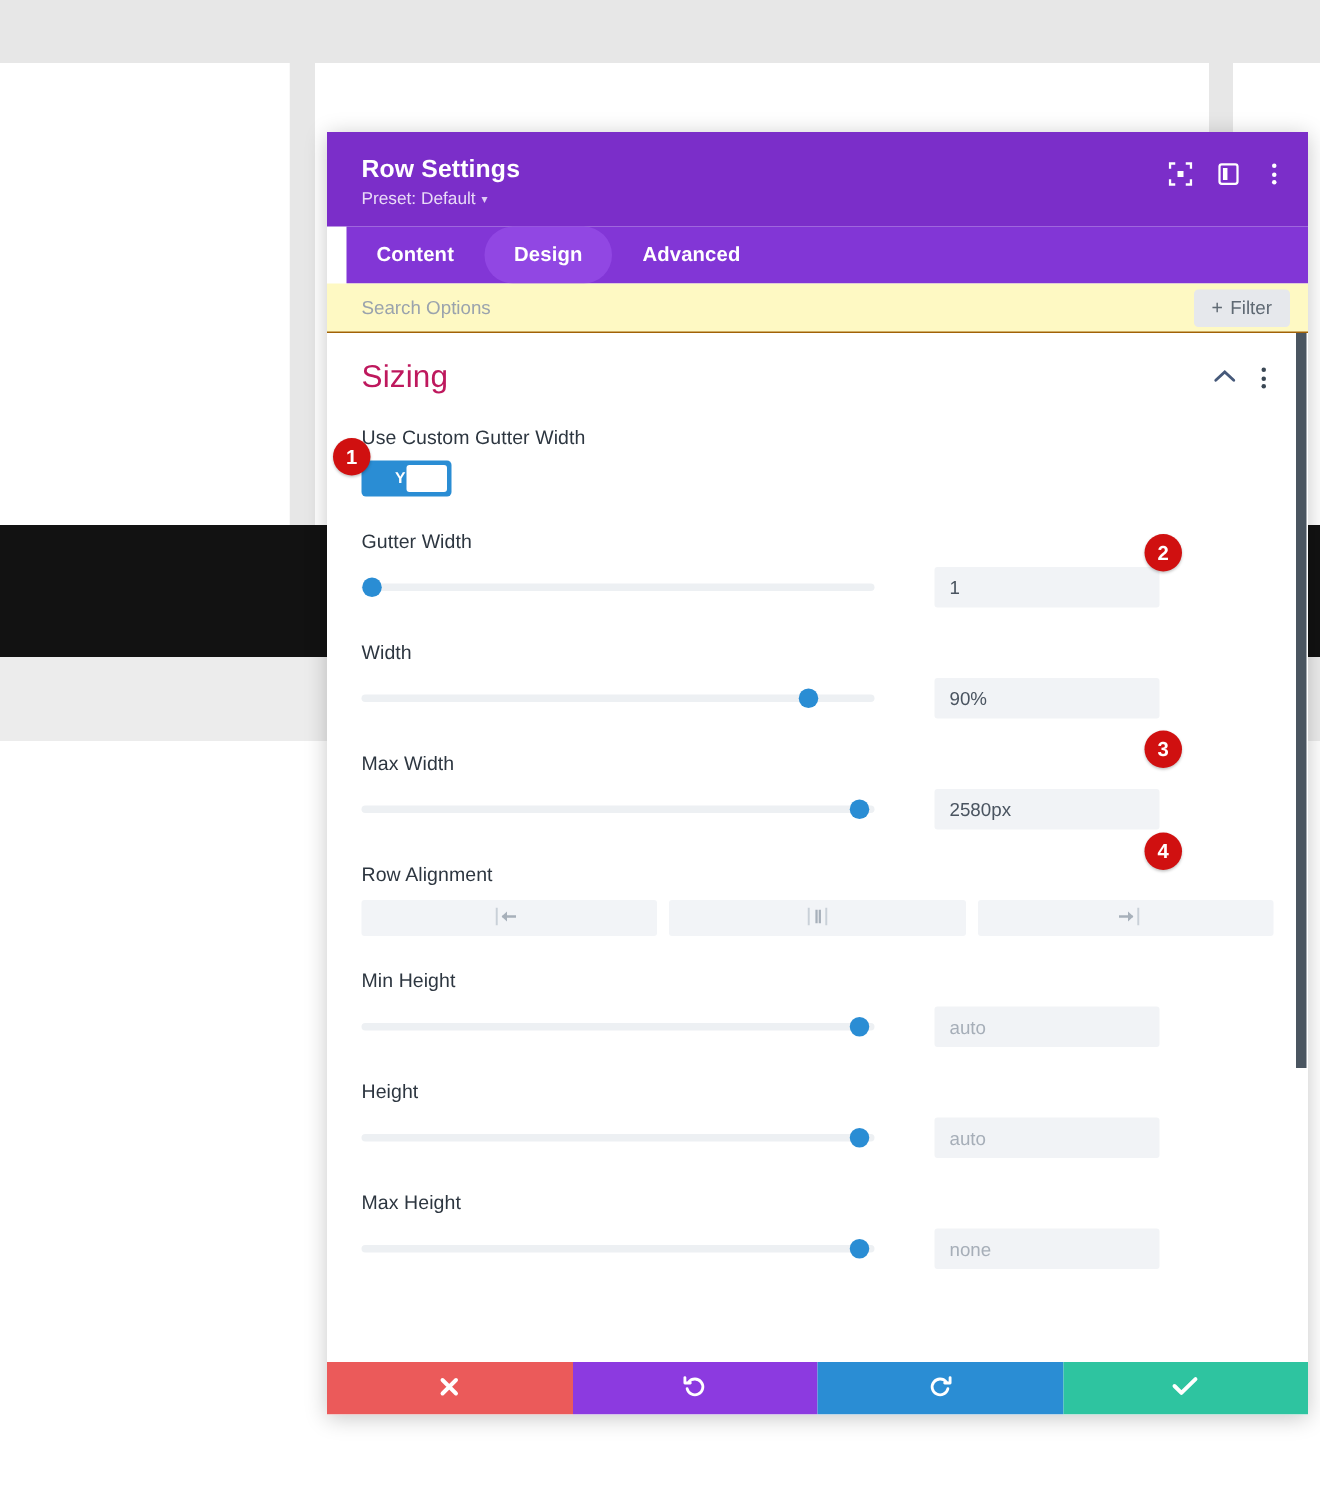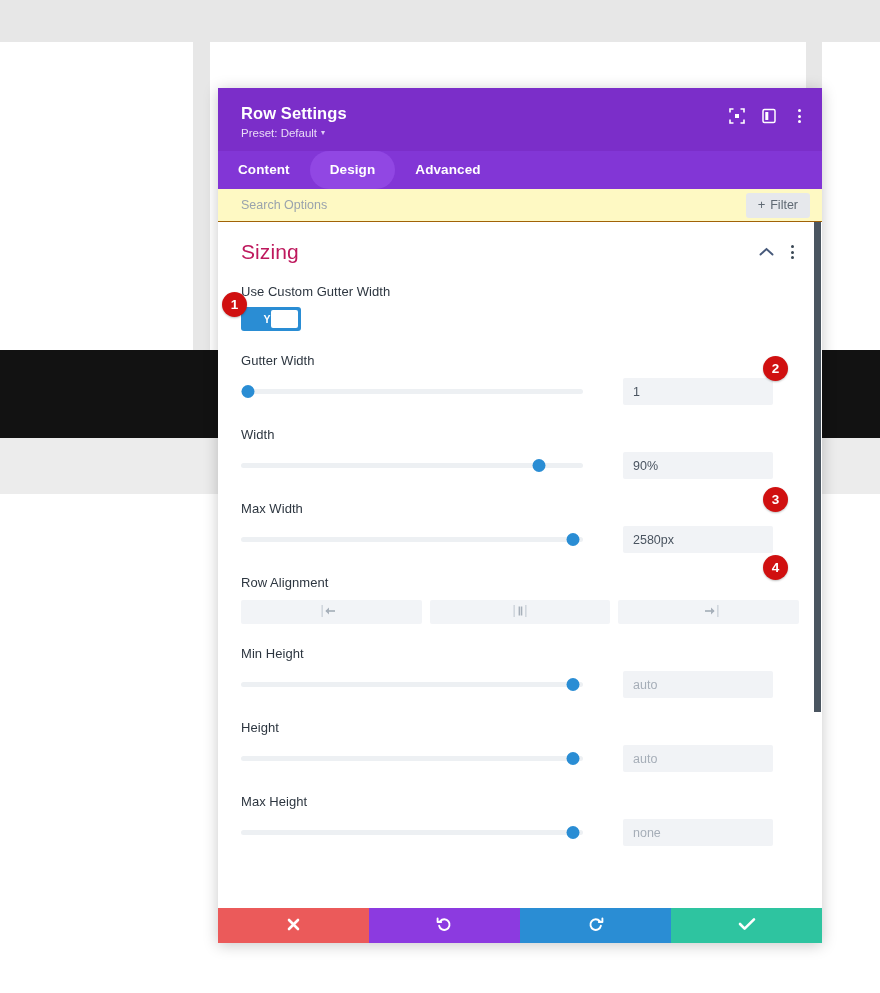--- a/index.html
+++ b/index.html
@@ -20,21 +20,21 @@
   .bg-card-mid   { position:absolute; top:42px; left:210px; width:596px; height:308px; background:#ffffff; }
   .bg-card-right { position:absolute; top:42px; left:822px; width:58px;  height:308px; background:#ffffff; }
   .bg-black      { top: 350px; height: 88px; background: #121212; }
   .bg-gray-2     { top: 438px; height: 56px; background: #ececec; }
   .bg-white-2    { top: 494px; height: 499px; background: #ffffff; }
 
   
   .modal {
     position: absolute;
     left: 218px; top: 88px;
-    width: 604px; height: 855px;
+    width: 654px; height: 855px;
     background: #ffffff;
     box-shadow: 0 2px 14px rgba(0,0,0,0.22);
     display: flex; flex-direction: column;
     overflow: hidden;
   }
 
   .modal-header {
     background: #7b2ec9;
     padding: 15px 16px 11px 23px;
     display: flex; align-items: flex-start; justify-content: space-between;
@@ -50,21 +50,21 @@
     display:flex; align-items:center; gap:4px;
   }
   .caret-tiny { font-size: 8px; color:#e0cdf5; line-height: 14px; }
   .mh-icons { display: flex; align-items: center; gap: 16px; padding-top: 5px; }
   .hdr-icon { width: 16px; height: 16px; display: block; cursor: pointer; }
   .hdr-icon svg { display: block; }
   .dots-v { display:flex; flex-direction:column; gap:2.5px; align-items:center; cursor:pointer; padding: 1px 5px; }
   .dots-v i { width: 3px; height: 3px; background: #fff; border-radius: 50%; display:block; }
 
   
-  .tabs { background: #8236d6; display: flex; flex: none; }
+  .tabs { background: #8236d6; display: flex; flex: none; margin-left: 13px; }
   .tab {
     padding: 11px 20px 12px;
     color: #ffffff; font-size: 13.5px; font-weight: bold;
     cursor: pointer; letter-spacing: 0.1px;
   }
   .tab.active { background: #9147e3; border-radius: 19px; }
 
   
   .search-row {
     background: #fef9c3;

